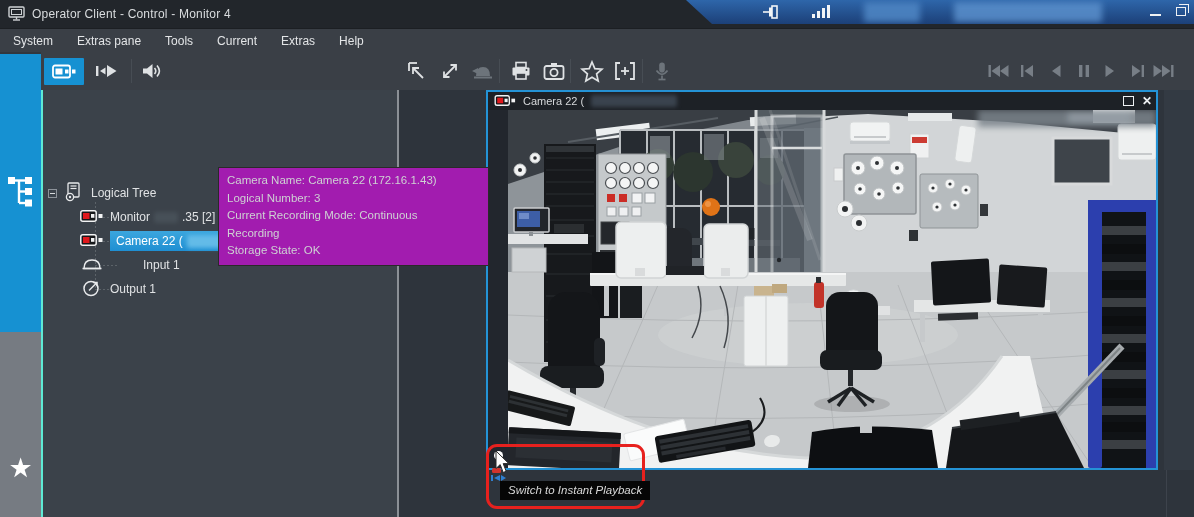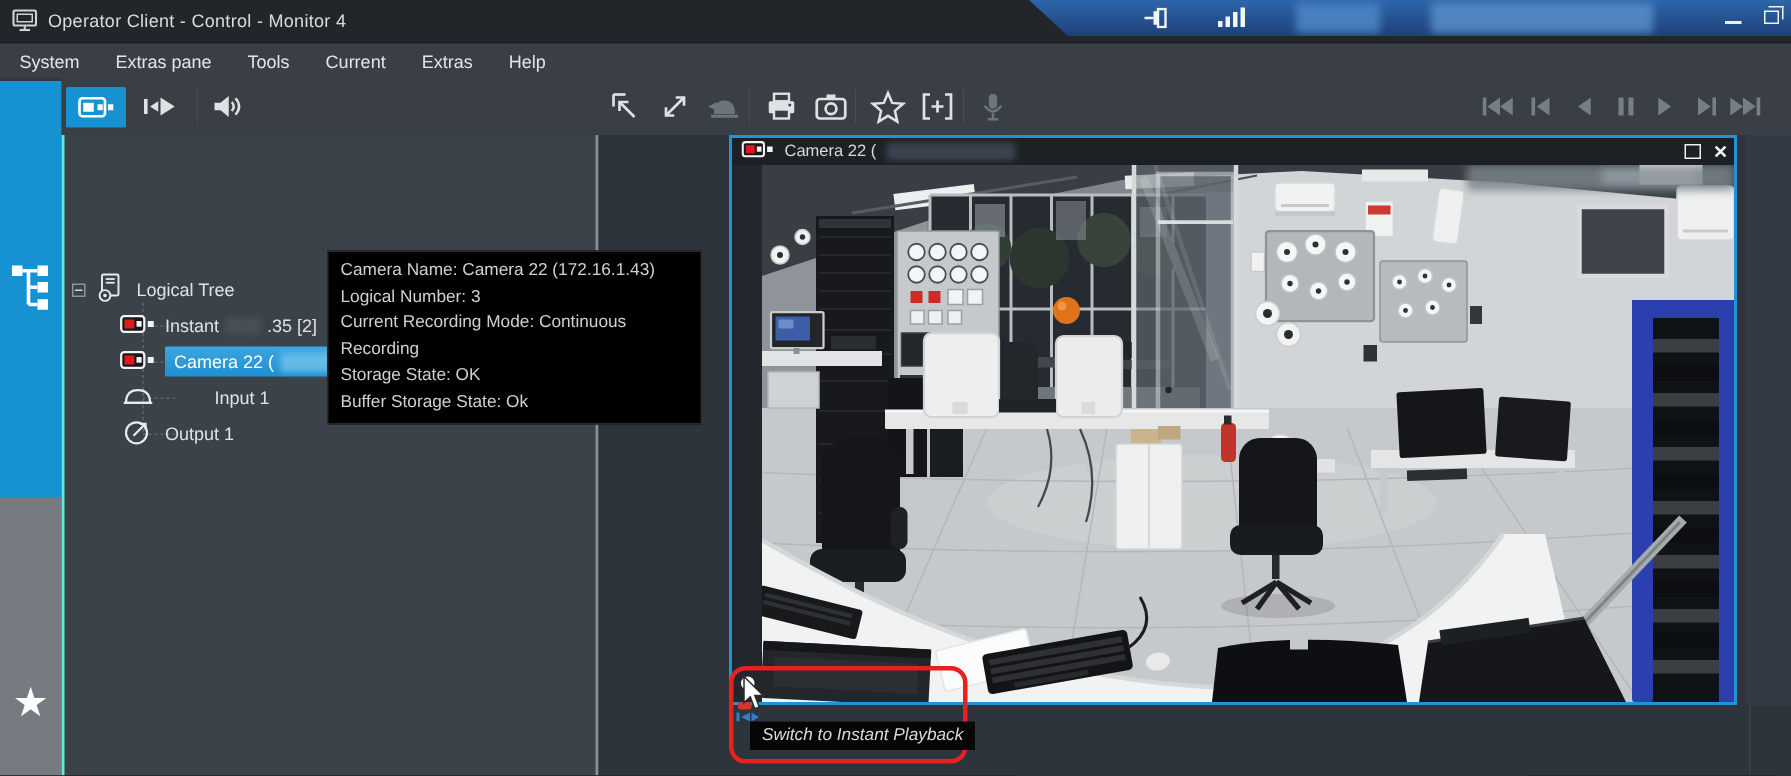--- a/index.html
+++ b/index.html
@@ -78,21 +78,21 @@
   .scene { position:absolute; left:20px; top:0; }
 
   
   .status-dot { position:absolute; left:6px; top:341px; width:9px; height:9px; border-radius:50%; background:#ffffff; }
   .ip-mini-icon { position:absolute; left:2px; top:357px; }
   .mouse-cursor { position:absolute; left:950px; top:452px; z-index:70; }
 
   
   .annotation { position:absolute; left:486px; top:444px; width:159px; height:65px; border:3px solid #e7211e; border-radius:11px; z-index:60; }
   .ip-tooltip { position:absolute; left:500px; top:481px; background:#060606; color:#d9d9d9; font-size:11.5px; padding:3px 8px 4px 8px; z-index:61; white-space:nowrap;font-style:italic; }
-  .device-tooltip { position:absolute; left:218px; top:167px; width:250px; background:#000000; color:#ced1d3; font-size:11.5px;
+  .device-tooltip { position:absolute; left:218px; top:167px; width:271px; background:#a21caf; color:#ced1d3; font-size:11.5px;
                     line-height:17.5px; padding:4px 19px 5px 8px; z-index:40; border:1px solid #2a2a2a; }
 </style>
 </head>
 <body>
 
 <div class="stage">
 
   <div class="titlebar">
     <span class="app-icon">
       <svg width="18" height="16" viewBox="0 0 18 16">
@@ -313,21 +313,21 @@
     <div class="tree-row" style="left:37px; top:116px;">
       <span>
         <svg width="23" height="12" viewBox="0 0 23 12">
             <rect x="0.8" y="0.8" width="15.4" height="10.4" rx="2" fill="#16181b" stroke="#f2f3f4" stroke-width="1.5"></rect>
             <rect x="3" y="3" width="6.5" height="6" fill="#e0191d"></rect>
             <rect x="11" y="4" width="3.4" height="3.8" fill="#f2f3f4"></rect>
             <rect x="18.5" y="4" width="4" height="4" fill="#f2f3f4"></rect>
           </svg>
       </span>
       <span style="display:flex;align-items:center;gap:4px;">
-        <span>Instant</span>
+        <span>Monitor</span>
         <span class="blur-chip small"></span>
         <span>.35 [2]</span>
       </span>
     </div>
 
     <div class="guide-h" style="left:52px; top:151px; width:22px;"></div>
     <div class="tree-row" style="left:37px; top:140px;">
       <span>
         <svg width="23" height="12" viewBox="0 0 23 12">
             <rect x="0.8" y="0.8" width="15.4" height="10.4" rx="2" fill="#16181b" stroke="#f2f3f4" stroke-width="1.5"></rect>
@@ -693,21 +693,20 @@
           </svg>
       </span>
     </div>
   </div>
 
   <div class="device-tooltip">
     <div>Camera Name: Camera 22 (172.16.1.43)</div>
     <div>Logical Number: 3</div>
     <div>Current Recording Mode: Continuous Recording</div>
     <div>Storage State: OK</div>
-    <div>Buffer Storage State: Ok</div>
   </div>
 
   <div class="annotation"></div>
   <div class="ip-tooltip">Switch to Instant Playback</div>
 
   <span class="mouse-cursor" style="left:495px; top:451px;">
     <svg width="17" height="23" viewBox="0 0 17 23">
         <polygon points="1,0 1,17.5 5.2,13.6 8.2,21.5 11.2,20.3 8.2,12.6 13.8,12.6" fill="#ffffff" stroke="#2a2a2a" stroke-width="1"></polygon>
       </svg>
   </span>

